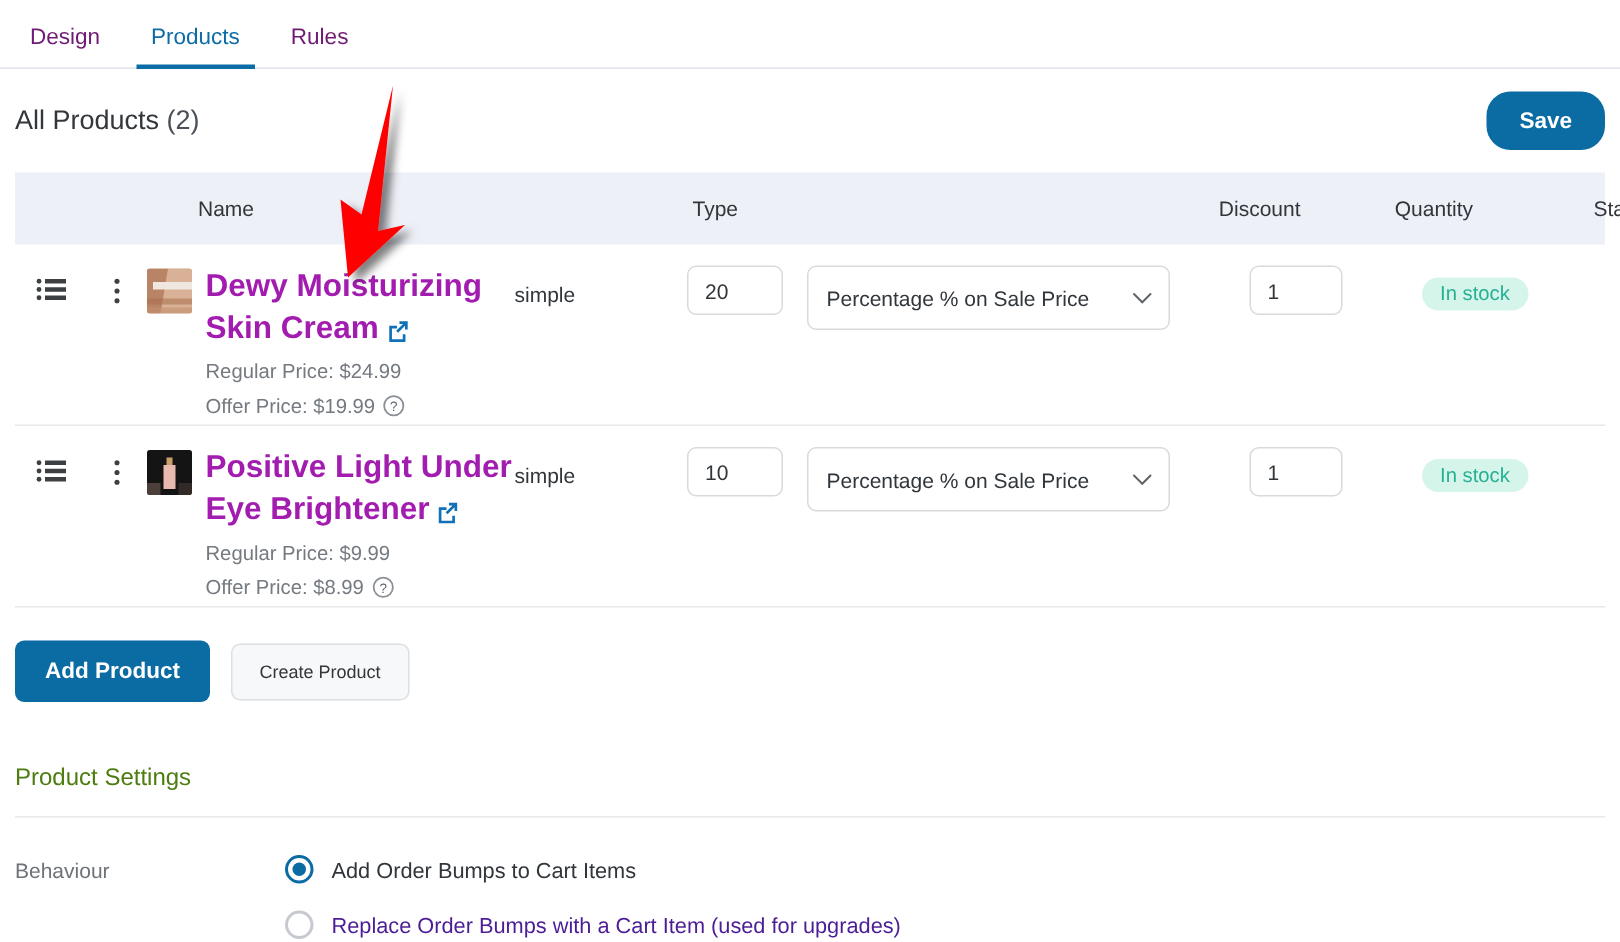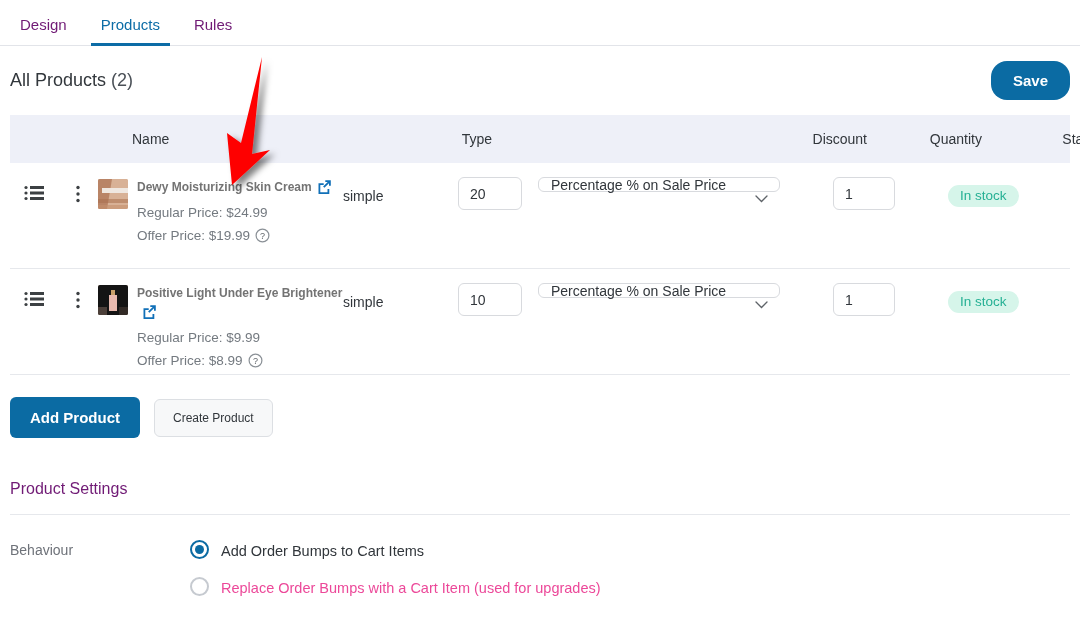--- a/index.html
+++ b/index.html
@@ -123,22 +123,22 @@
     height: 30px;
     flex: none;
     margin-right: 9px;
     margin-top: 2px;
     border-radius: 2px;
     overflow: hidden;
     background: #cfa98e;
   }
   .name-block { line-height: 1.35; }
   .prod-link {
-    color: #737373;
-    font-size: 12px;
+    color: #a21caf;
+    font-size: 21px;
     font-weight: bold;
     text-decoration: none;
     cursor: pointer;
   }
   .ext-icon {
     display: inline-block;
     vertical-align: -3px;
     margin-left: 5px;
   }
   .price {
@@ -169,21 +169,21 @@
   .in-discount { width: 64px; }
   .in-qty { width: 62px; }
   .select-wrap {
     position: relative;
     width: 242px;
     margin-left: 16px;
   }
   .select-box {
     border: 1px solid #d8dade;
     border-radius: 6px;
-    height: 15px;
+    height: 43px;
     box-sizing: border-box;
     font-size: 14px;
     color: #31363b;
     padding: 0 30px 0 12px;
     display: flex;
     align-items: center;
     background: #fff;
     cursor: pointer;
   }
   .chevron {
@@ -228,21 +228,21 @@
     border-radius: 6px;
     padding: 11px 18px;
     cursor: pointer;
     font-family: "Liberation Sans", sans-serif;
   }
 
   
   .settings-title {
     padding: 42px 10px 0 10px;
     font-size: 16px;
-    color: #701a75;
+    color: #4d7c0f;
   }
   .hr {
     margin: 16px 10px 0 10px;
     height: 1px;
     background: #e6e8ec;
   }
   .setting-row {
     display: flex;
     padding: 25px 10px 0 10px;
   }
@@ -276,21 +276,21 @@
   }
   .radio.checked::after {
     content: "";
     position: absolute;
     left: 3px; top: 3px;
     width: 9px; height: 9px;
     border-radius: 50%;
     background: #0b6ba3;
   }
   .radio-label { font-size: 14.5px; color: #31363b; }
-  .radio-label.muted { color: #ec4899; }
+  .radio-label.muted { color: #4c1d95; }
 
   
   .arrow-overlay {
     position: absolute;
     left: 0; top: 0;
     width: 1080px; height: 628px;
     pointer-events: none;
   }
 </style>
 </head>

